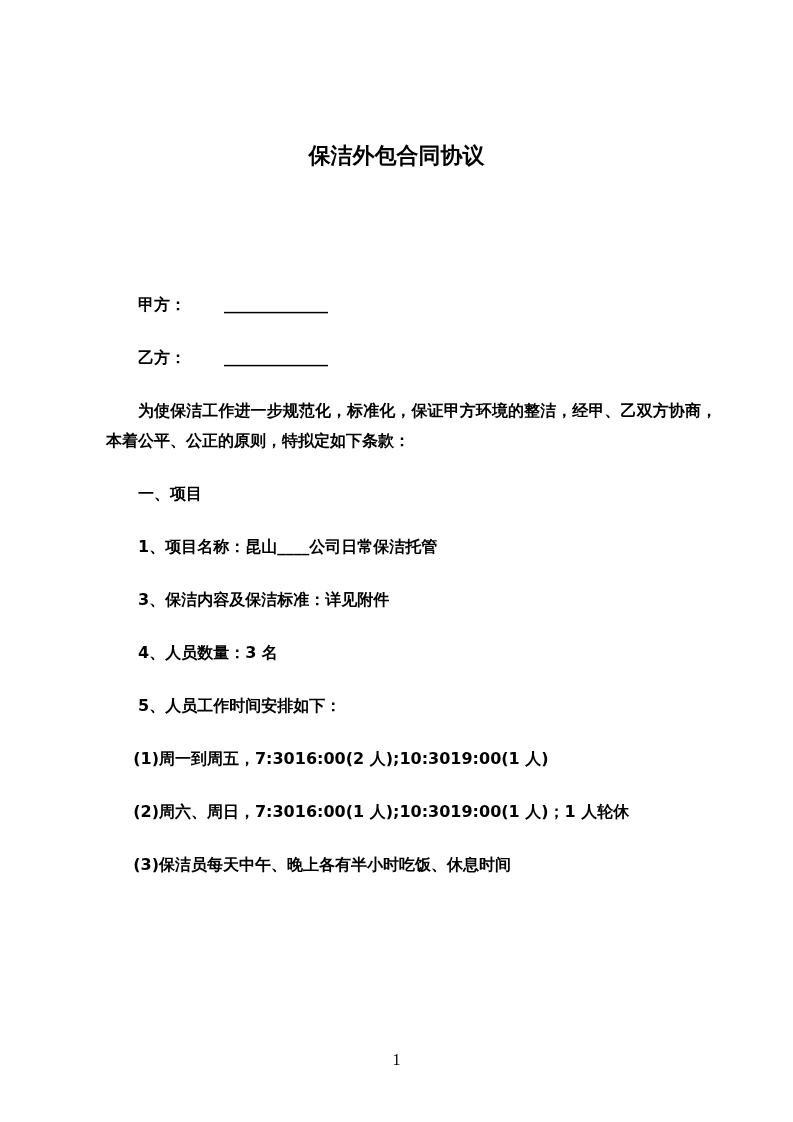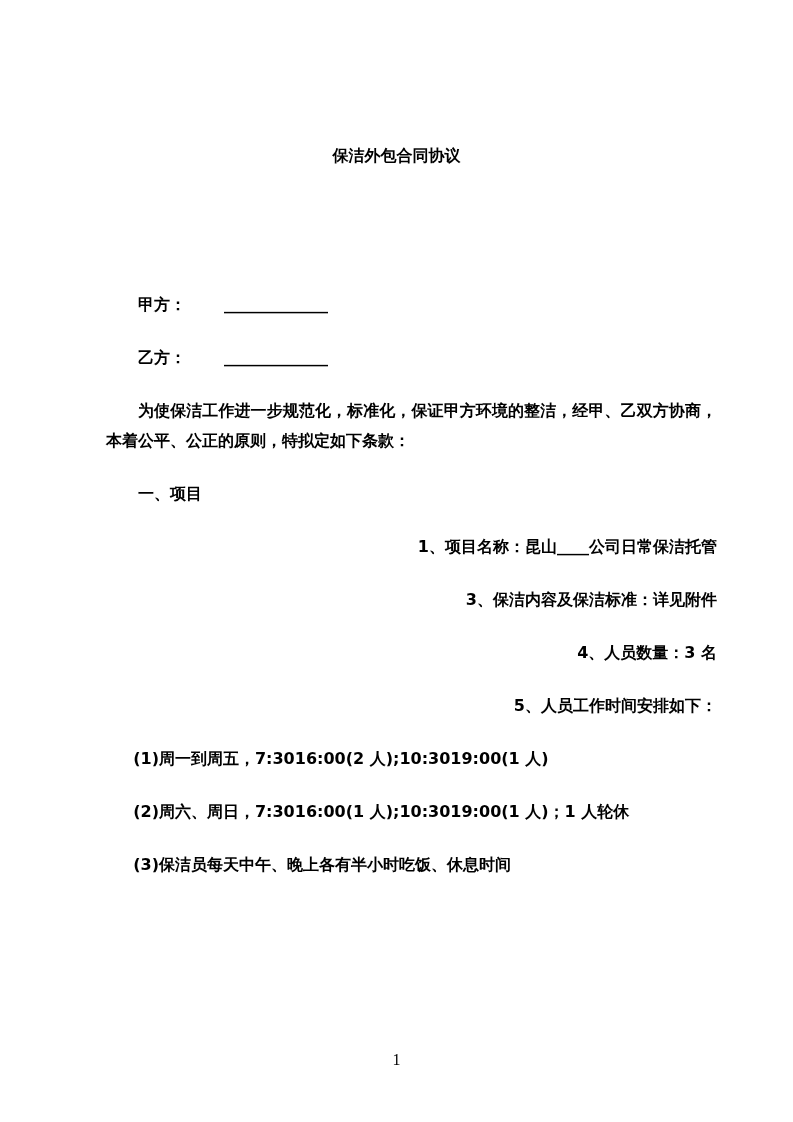--- a/index.html
+++ b/index.html
@@ -13,21 +13,21 @@
     color: #000000;
     position: relative;
     font-family: "DejaVu Sans", "Liberation Sans", sans-serif;
     overflow: hidden;
   }
   .page {
     padding: 140px 76px 0 106px;
     box-sizing: border-box;
   }
   .doc-title {
-    font-size: 16px;
+    font-size: 22px;
     font-weight: 700;
     line-height: 32px;
     text-align: center;
     margin: 0 -76px 118px -106px;
   }
   .page p {
     font-size: 16px;
     font-weight: 700;
     line-height: 30px;
     margin: 0 0 23px 0;
@@ -38,21 +38,20 @@
   }
   .intro-par {
     text-indent: 2em;
     text-align: justify;
   }
   .sec-heading {
     text-indent: 2em;
   }
   .num-item {
     text-indent: 2em;
-    text-align: right;
   }
   .sub-item {
     text-indent: 1.7em;
   }
   .blank-line {
     letter-spacing: 0;
     margin-left: 38px;
   }
   .page-footer {
     position: absolute;

